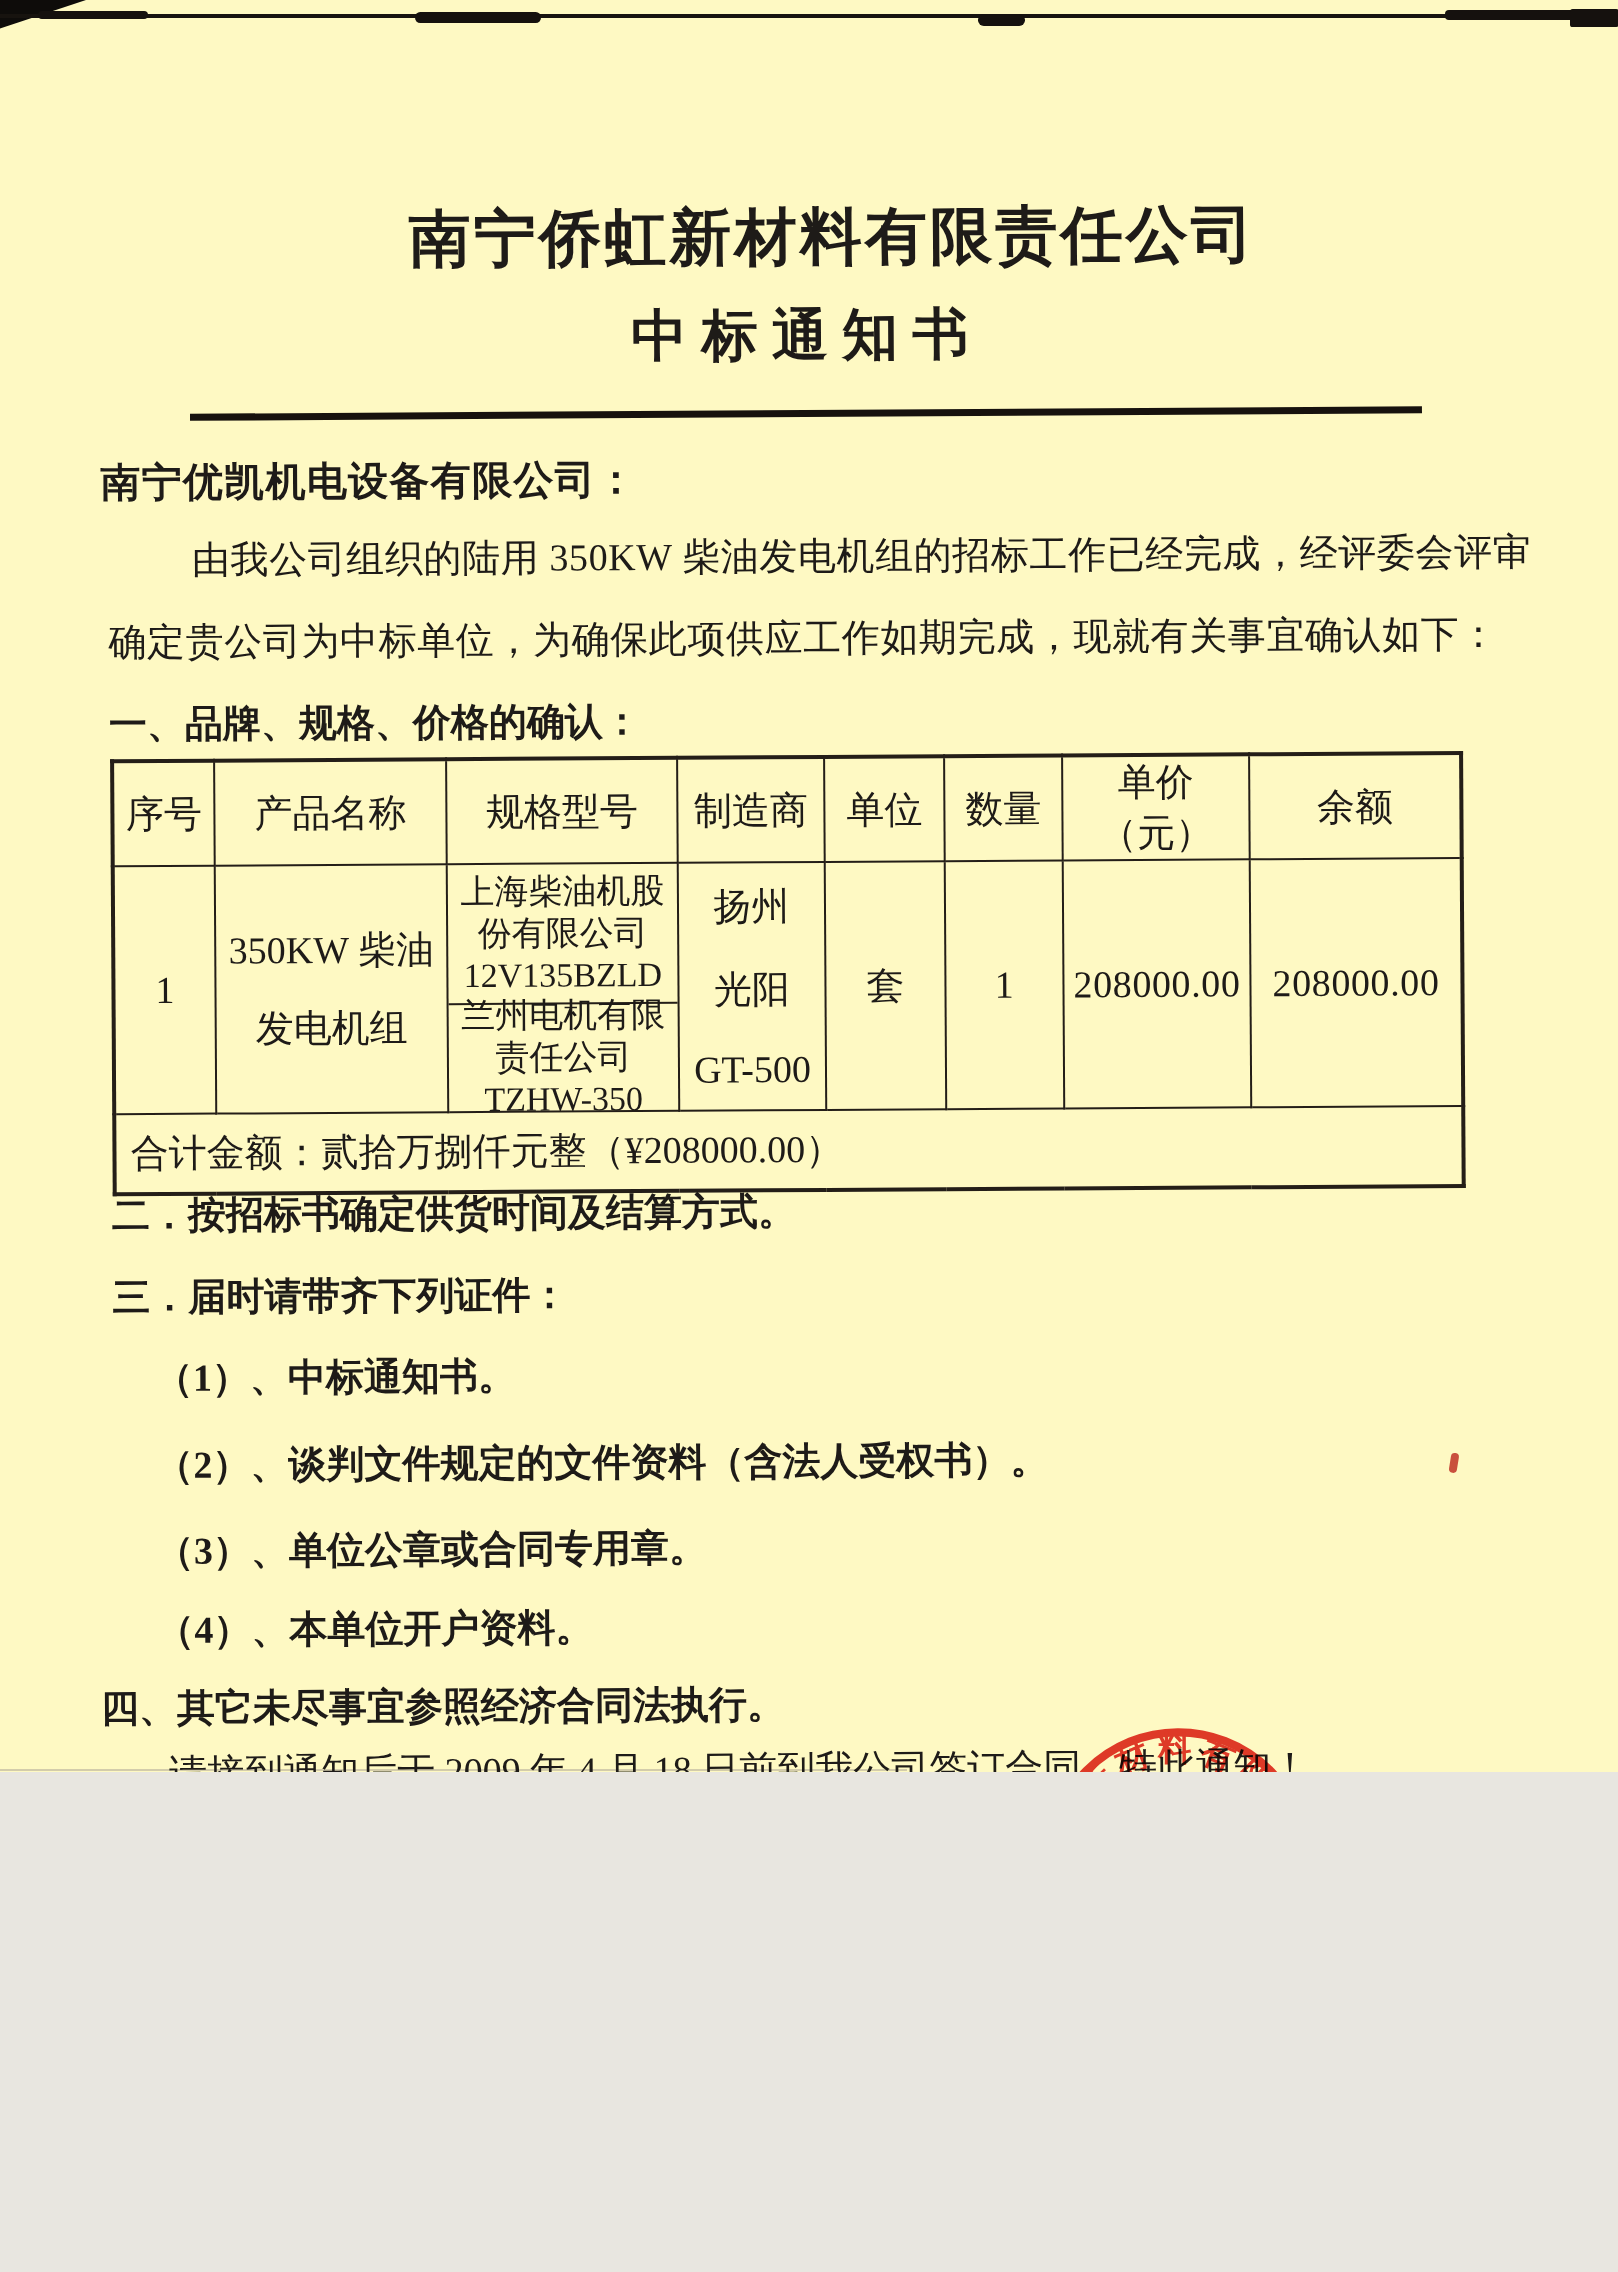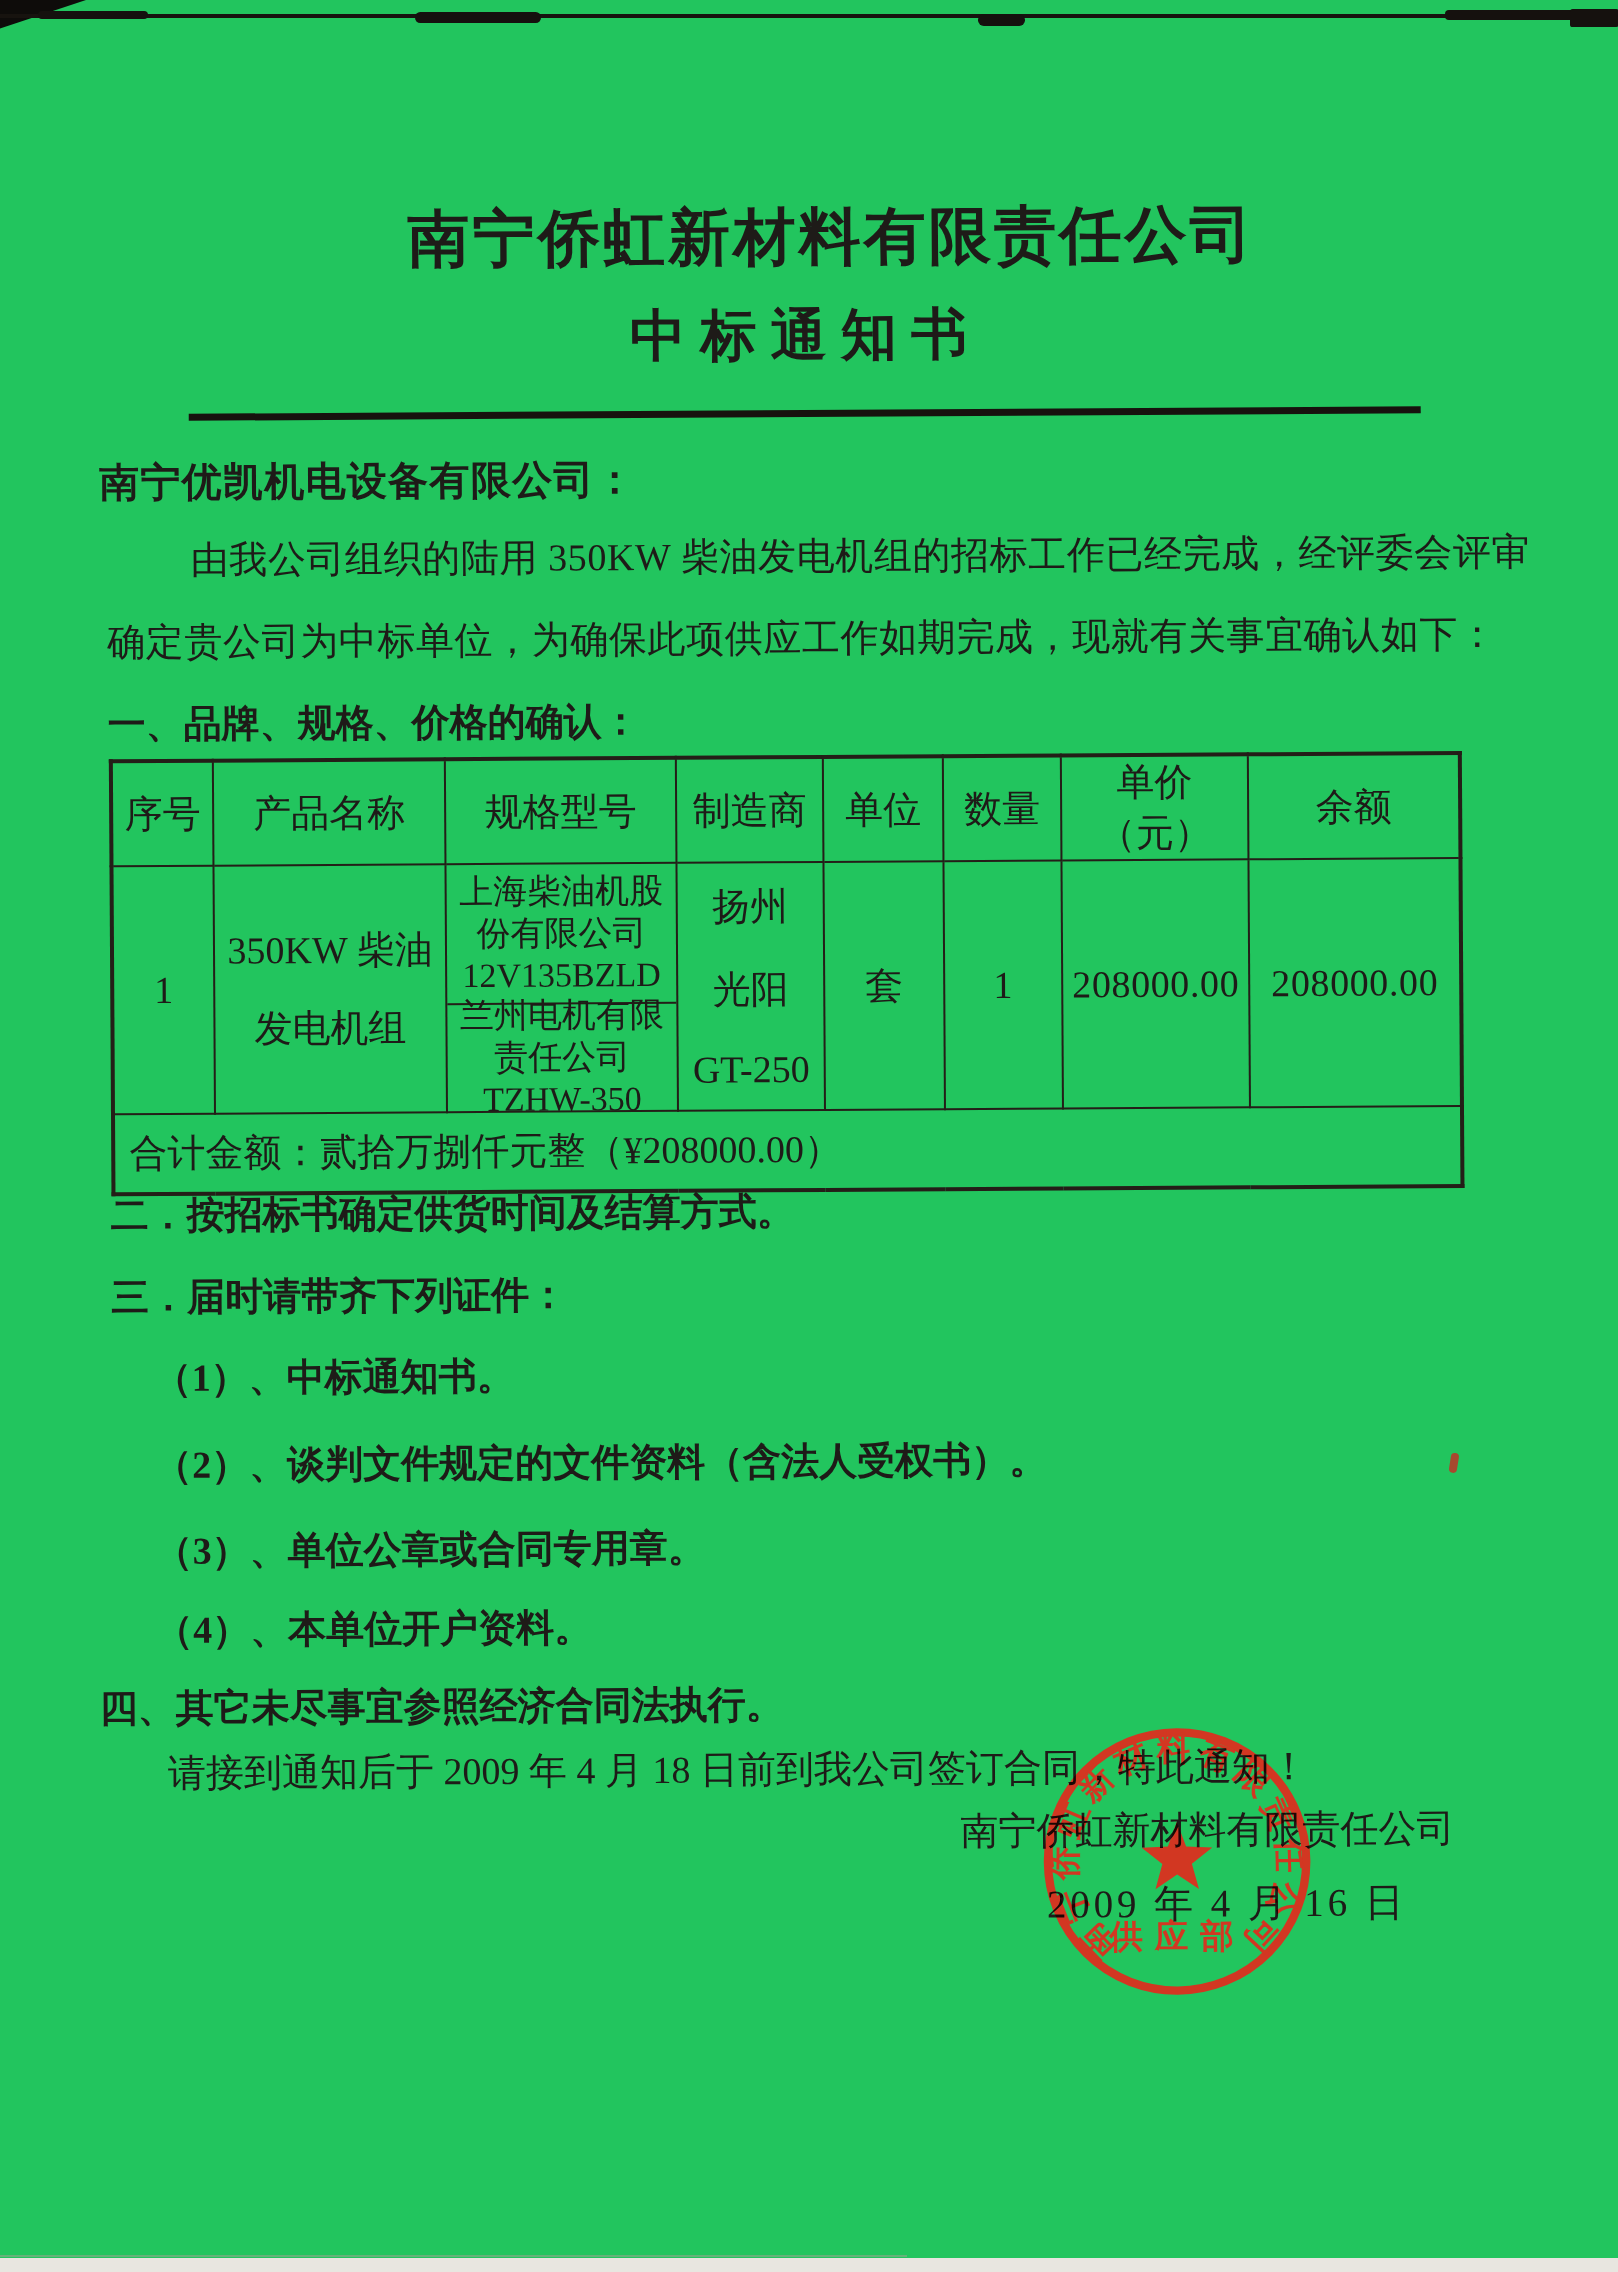--- a/index.html
+++ b/index.html
@@ -1,19 +1,19 @@
 <!DOCTYPE html>
 <html style="font-size:10.4px"><head>
 <meta charset="utf-8">
 <style>
   html,body{margin:0;padding:0;background:#e8e6e0;}
   #page{
     position:relative;
-    width:1619px;height:2258px;
-    background:#22c55e;
+    width:1619px;height:1772px;
+    background:#fef9c3;
     overflow:hidden;
     font-family:"Liberation Serif","DejaVu Serif",serif;
     color:#1e1b18;
   }
   
   .artifact{position:absolute;}
   #corner-wedge{left:0;top:0;width:86px;height:28.5px;background:#0e0c0a;
     clip-path:polygon(0 0,100% 0,0 100%);}
   #top-scan-line{left:0;top:14.3px;width:100%;height:3.9px;background:#17130f;}
   .blob{background:#15110e;border-radius:3.9px;}
@@ -127,21 +127,21 @@
           <div>发电机组</div>
         </td>
         <td class="spec-cell">
           <div class="spec-sub top">上海柴油机股份有限公司 12V135BZLD</div>
           <div class="spec-sub bottom">兰州电机有限责任公司 TZHW-350</div>
         </td>
         <td class="manu-cell">
           <div class="inner">
             <div>扬州</div>
             <div>光阳</div>
-            <div>GT-250</div>
+            <div>GT-500</div>
           </div>
         </td>
         <td>套</td>
         <td class="num-cell">1</td>
         <td class="num-cell">208000.00</td>
         <td class="num-cell">208000.00</td>
       </tr>
       <tr class="total-row">
         <td colspan="8">合计金额：贰拾万捌仟元整（¥208000.00）</td>
       </tr>

